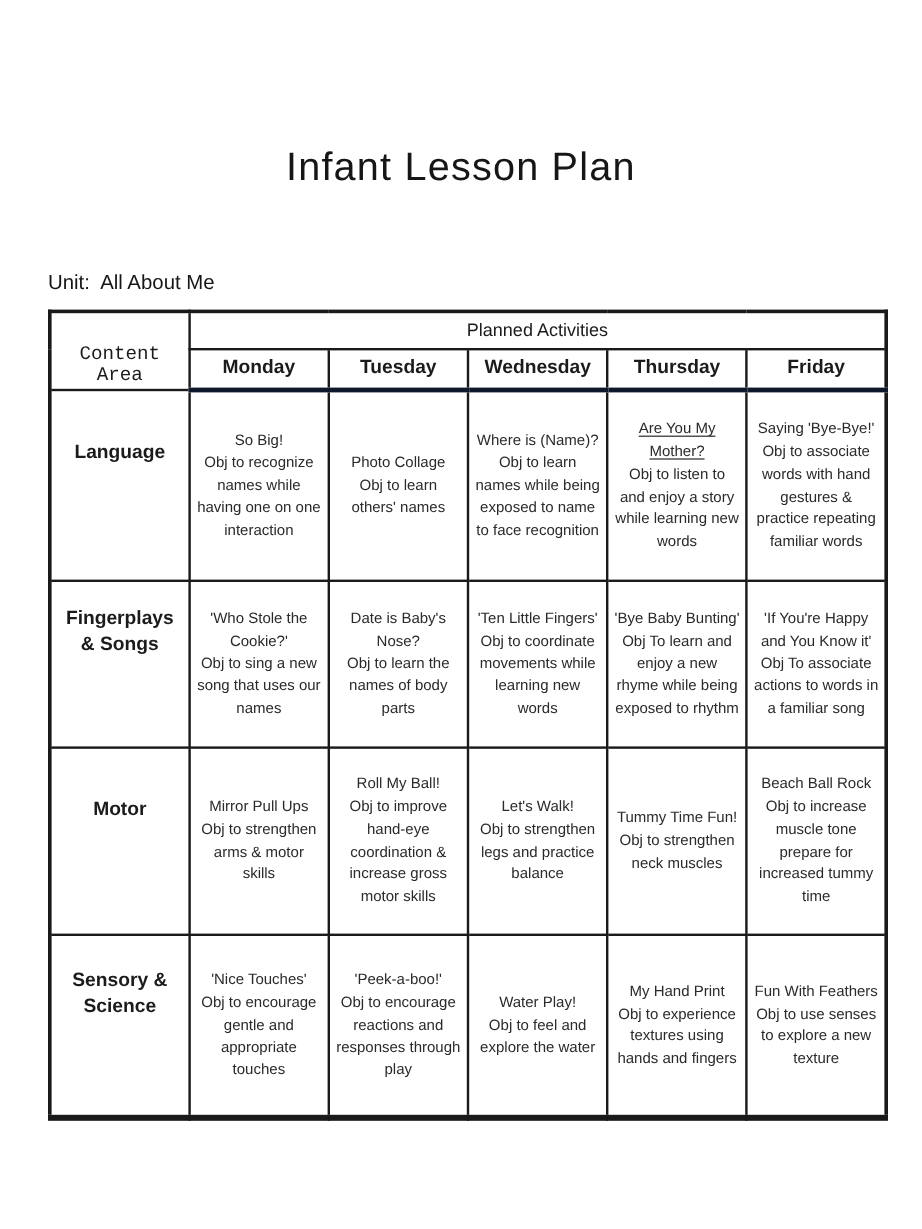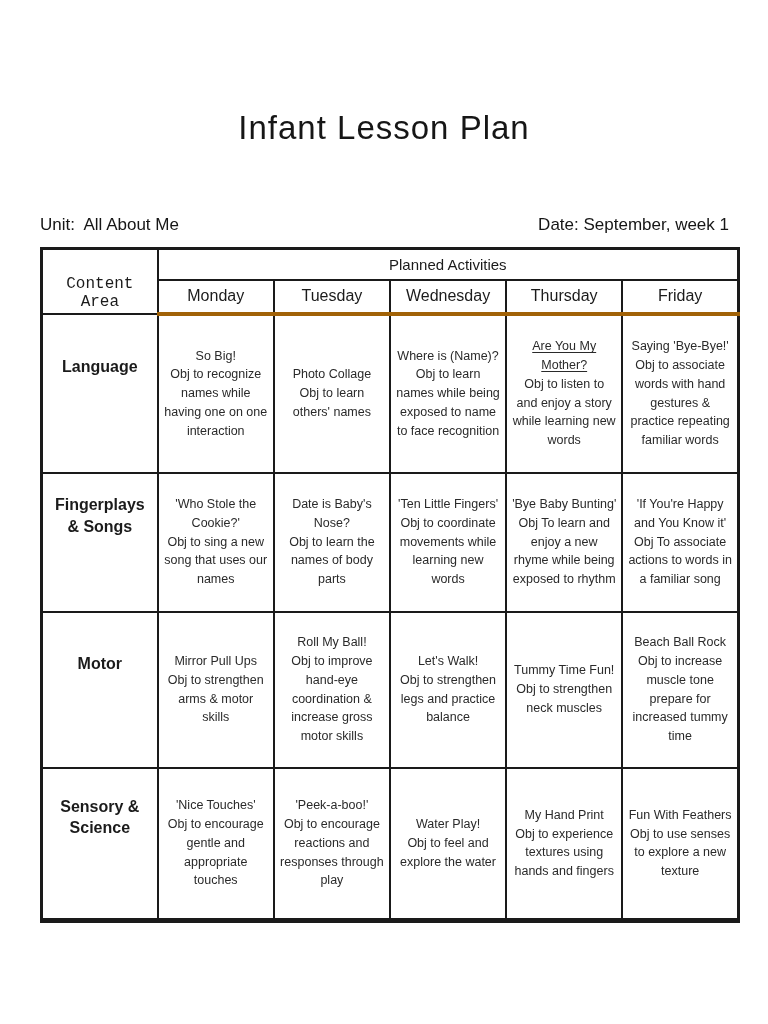--- a/index.html
+++ b/index.html
@@ -10,21 +10,21 @@
   .page {
     position: relative;
     width: 768px;
     height: 1024px;
     background: #ffffff;
     font-family: "Liberation Sans", sans-serif;
     color: #1b1b1b;
     overflow: hidden;
   }
   .doc-title {
-    margin: 1px;
+    margin: 12px;
     padding-top: 108px;
     text-align: center;
     font-size: 33px;
     font-weight: 400;
     letter-spacing: 1px;
     color: #161616;
   }
   .meta-row {
     display: flex;
     justify-content: space-between;
@@ -58,23 +58,23 @@
   th.corner-header {
     font-weight: 400;
     font-size: 16px;
     vertical-align: bottom;
     padding-bottom: 9px;
     border-bottom: 4px solid #1a1a1a;
     font-family: Liberation Mono, monospace;
   }
   tr.days-row { height: 34px; }
   tr.days-row th {
-    font-weight: 400;
+    font-weight: 700;
     font-size: 16px;
-    border-bottom: 4px solid #a16207;
+    border-bottom: 4px solid #0f172a;
   }
   th.no-right { border-right: none; }
   th.no-left  { border-left: none; }
 
   tr.body-row-1 { height: 159px; }
   tr.body-row-2 { height: 139px; }
   tr.body-row-3 { height: 156px; }
   tr.body-row-4 { height: 153px; }
 
   td.area-cell {
@@ -104,21 +104,20 @@
 </style>
 </head>
 <body>
 
 <div class="page">
 
   <h1 class="doc-title">Infant Lesson Plan</h1>
 
   <div class="meta-row">
     <span>Unit:  All About Me</span>
-    <span>Date: September, week 1</span>
   </div>
 
   <table class="lesson">
     <tbody>
         <tr class="group-row">
       <th class="corner-header" rowspan="2">Content Area</th>
       <th class="group-header" colspan="5">Planned Activities</th>
     </tr>
     <tr class="days-row">
       <th class="no-right">Monday</th>

